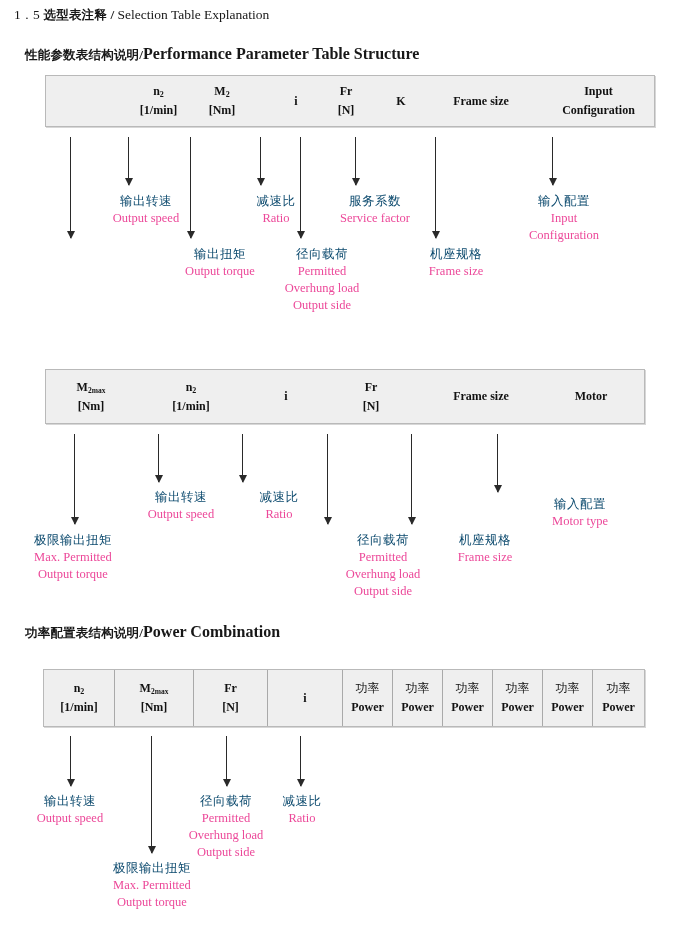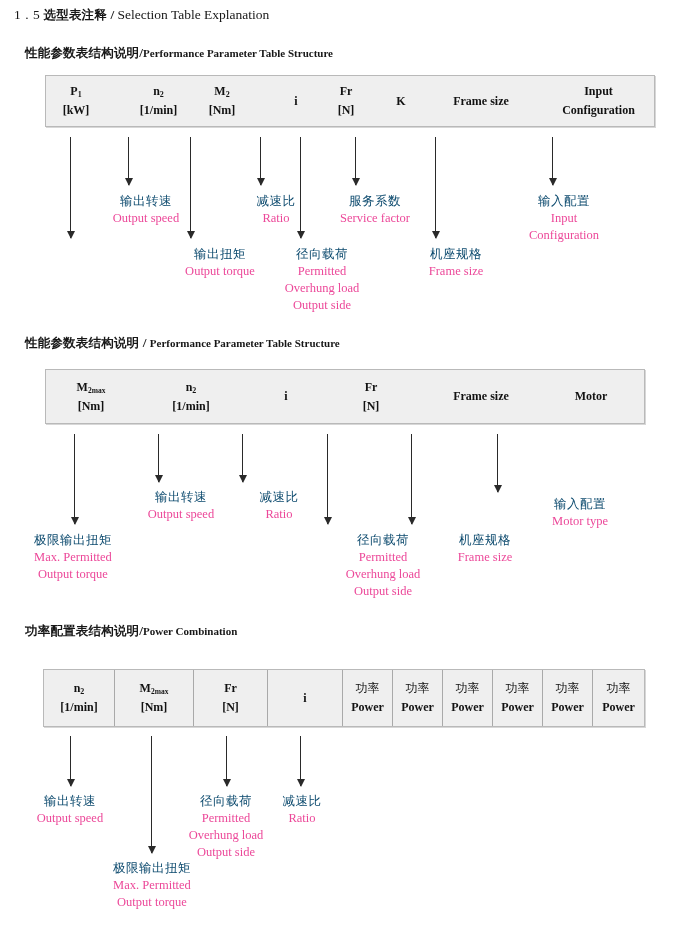--- a/index.html
+++ b/index.html
@@ -33,21 +33,21 @@
   }
   .sec-title .num {
     font-family: "Liberation Serif", serif;
     font-size: 13.5px;
     letter-spacing: .5px;
   }
   .sec-title .en {
     font-family: "Liberation Serif", "DejaVu Serif", serif;
     font-size: 13.5px;
   }
-  .sec-title .en.bold { font-weight: 700; font-size: 11px; }
+  .sec-title .en.bold { font-weight: 700; font-size: 16px; }
   .sec-title .sep { font-weight: 700; }
 
   
   .tbl {
     position: absolute;
     box-sizing: border-box;
     background: #efefef;
     border: 1px solid #b9b9b9;
     box-shadow: 1px 1px 0 #d7d7d7;
   }
@@ -125,24 +125,20 @@
     <span class="cn">选型表注释</span>
     <span class="sep">/</span>
     <span class="en">Selection Table Explanation</span>
   </div>
 
   <div class="sec-title" style="left:25px; top:46px;">
     <span class="cn">性能参数表结构说明</span><span class="sep">/</span><span class="en bold">Performance Parameter Table Structure</span>
   </div>
 
   <div class="tbl" style="left:45px; top:75px; width:610px; height:52px;">
-    <div class="cell" style="left:0px; width:60px;">
-      <span class="l1">P<sub>1</sub></span>
-      <span class="l2">[kW]</span>
-    </div>
     <div class="cell" style="left:75px; width:75px;">
       <span class="l1">n<sub>2</sub></span>
       <span class="l2">[1/min]</span>
     </div>
     <div class="cell" style="left:141px; width:70px;">
       <span class="l1">M<sub>2</sub></span>
       <span class="l2">[Nm]</span>
     </div>
     <div class="cell" style="left:235px; width:30px;">
       <span class="l1">i</span>
@@ -197,25 +193,20 @@
   <div class="ann" style="left:456px; top:246px;">
     <span class="cn">机座规格</span>
     <span class="en">Frame size</span>
   </div>
   <div class="ann" style="left:564px; top:193px;">
     <span class="cn">输入配置</span>
     <span class="en">Input</span>
     <span class="en">Configuration</span>
   </div>
 
-  <div class="sec-title" style="left:25px; top:336px;">
-    <span class="cn">性能参数表结构说明</span>
-    <span class="sep">/</span>
-    <span class="en bold">Performance Parameter Table Structure</span>
-  </div>
 
   <div class="tbl" style="left:45px; top:369px; width:600px; height:55px;">
     <div class="cell" style="left:0px; width:90px;">
       <span class="l1">M<sub class="small">2max</sub></span>
       <span class="l2">[Nm]</span>
     </div>
     <div class="cell" style="left:100px; width:90px;">
       <span class="l1">n<sub>2</sub></span>
       <span class="l2">[1/min]</span>
     </div>

